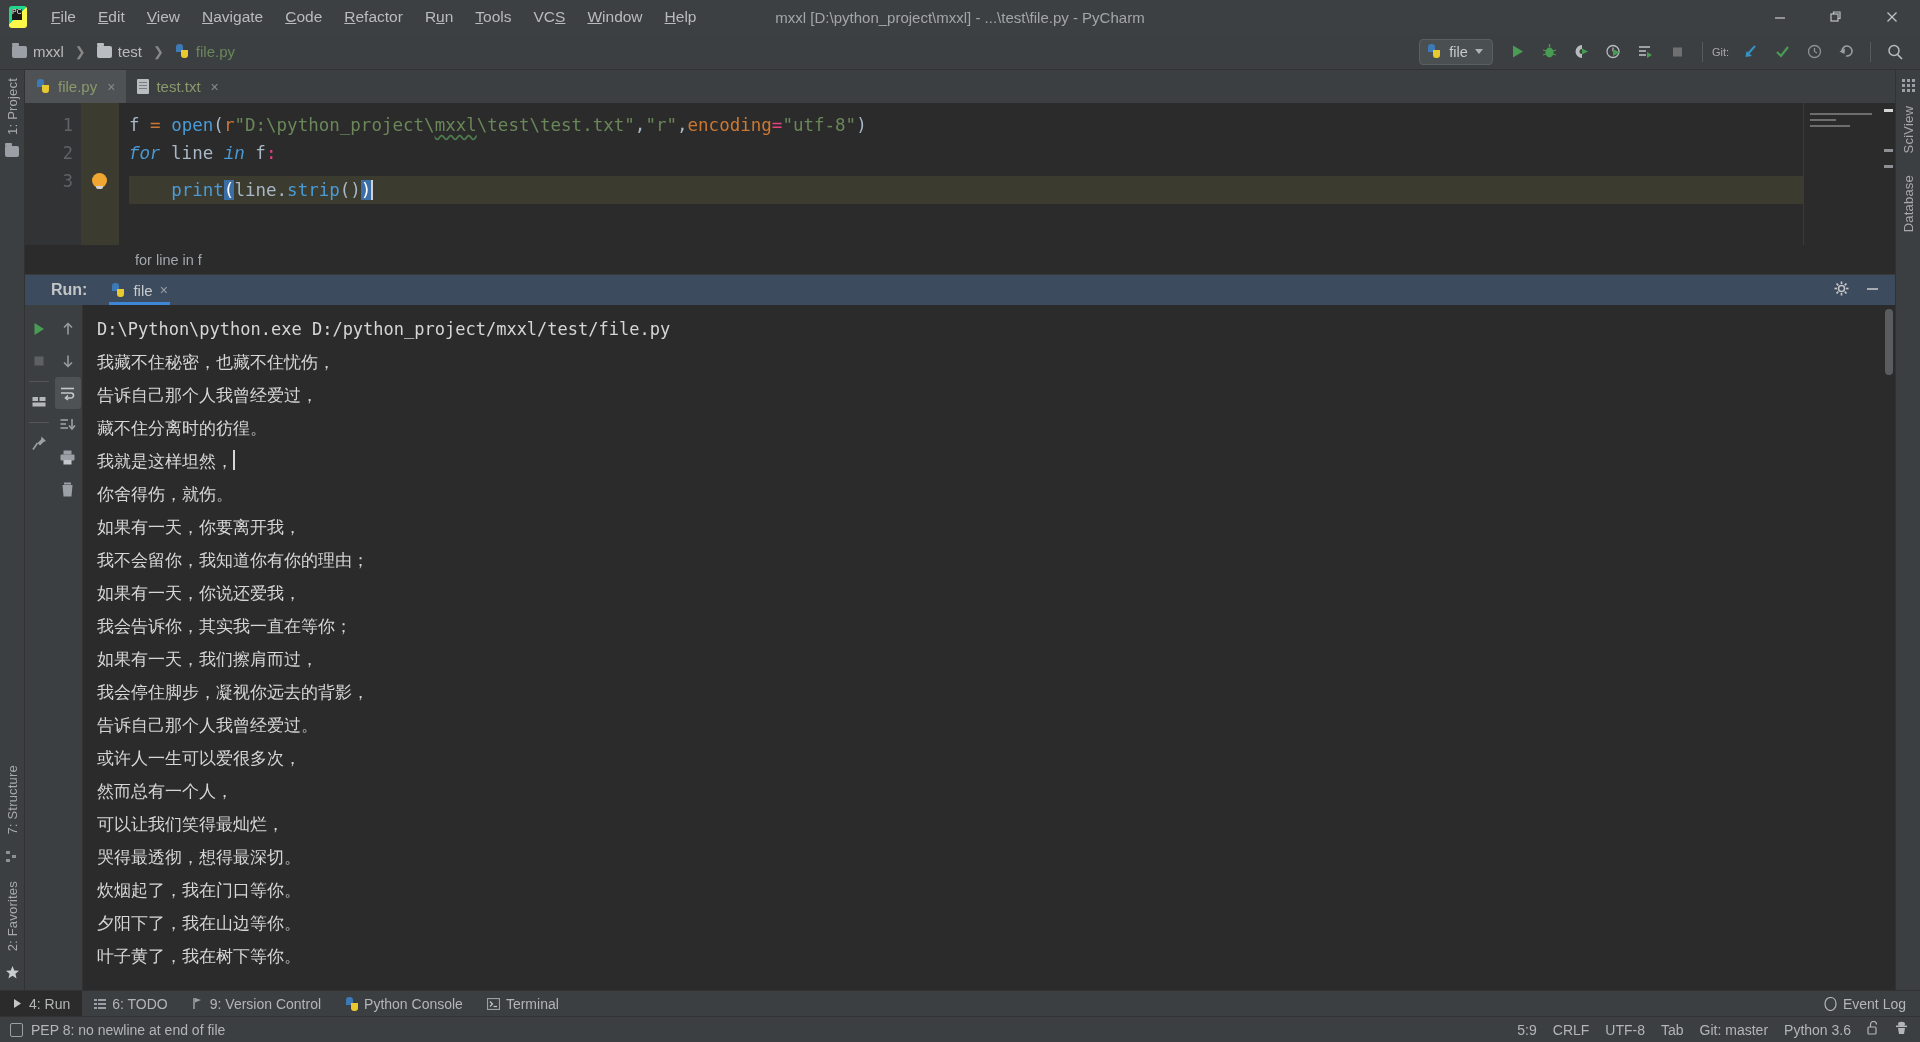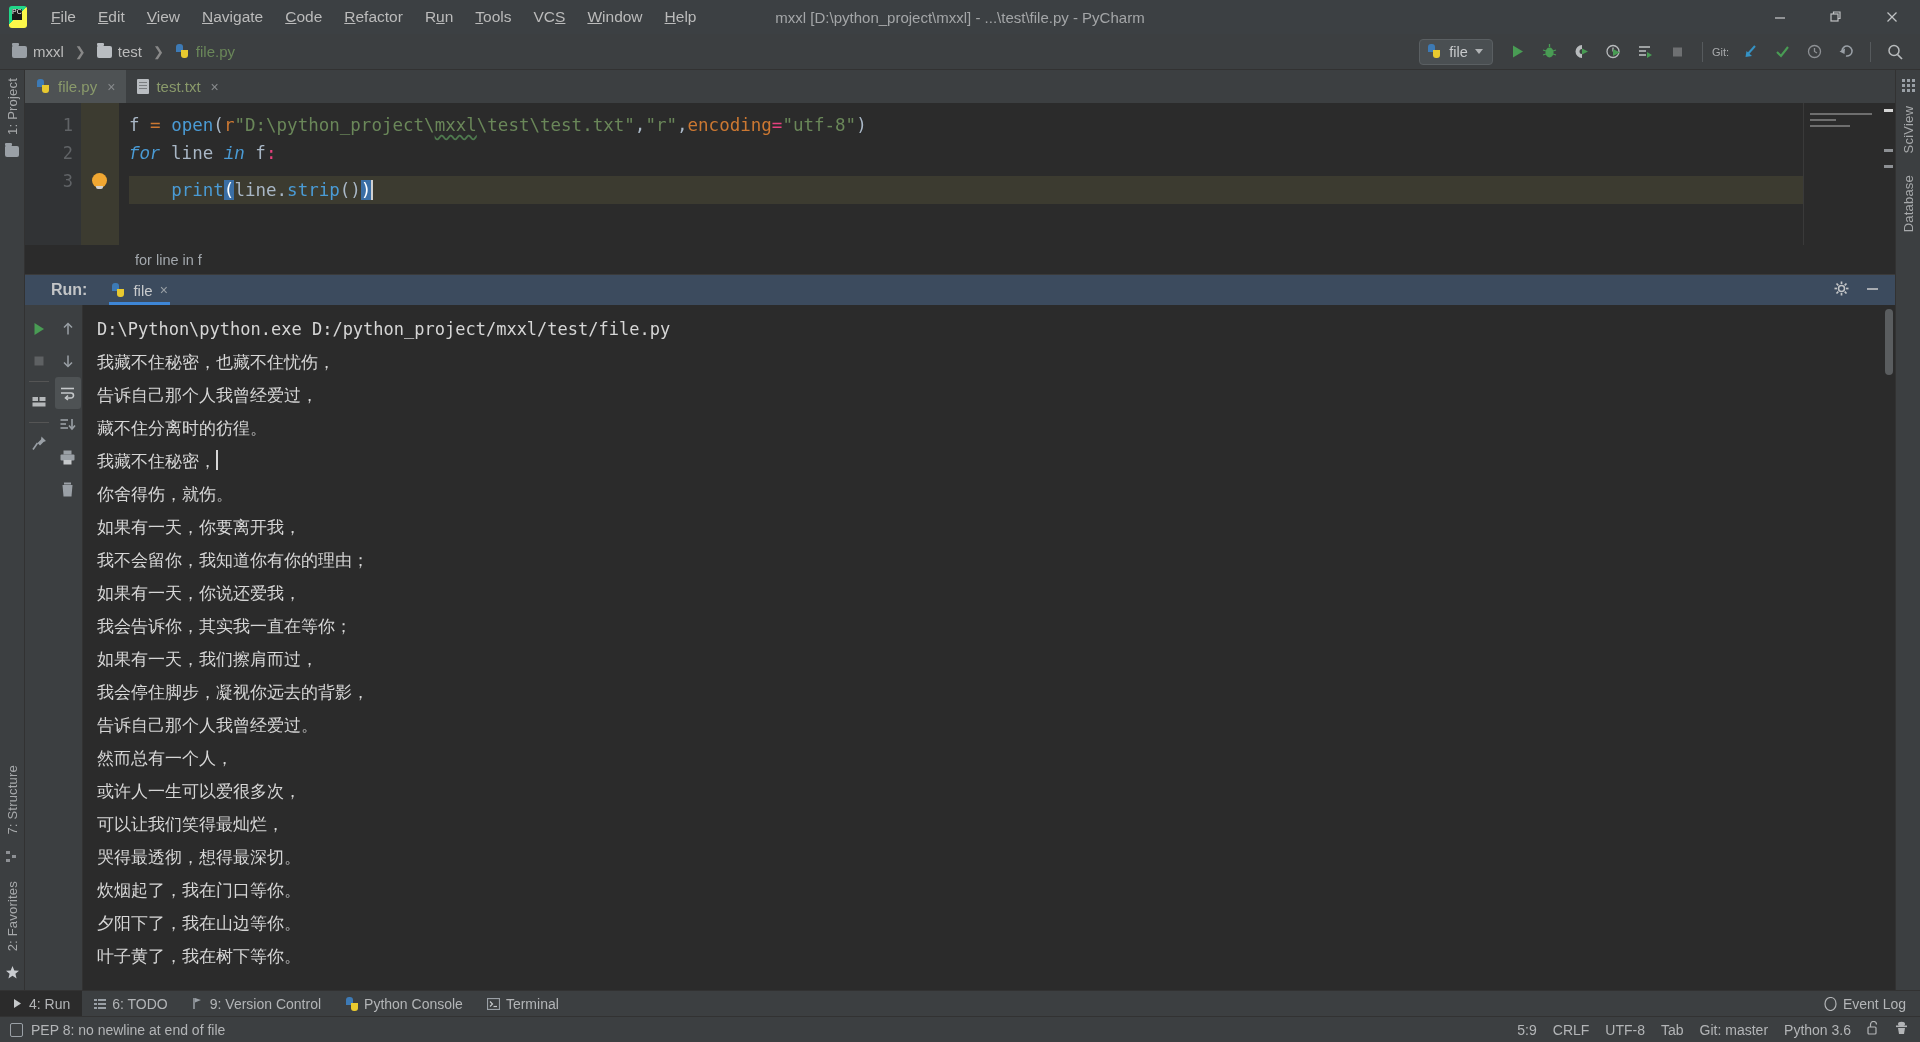--- a/index.html
+++ b/index.html
@@ -465,31 +465,31 @@
                 <path d="M3.5 4 H13.5 L12.5 15.5 H4.5 Z" fill="#9aa0a6"></path>
               </svg>
             </div>
           </div>
 
           <div class="console">
             <div class="cline path">D:\Python\python.exe D:/python_project/mxxl/test/file.py</div>
             <div class="cline cjk">我藏不住秘密，也藏不住忧伤，</div>
             <div class="cline cjk">告诉自己那个人我曾经爱过，</div>
             <div class="cline cjk">藏不住分离时的彷徨。</div>
-            <div class="cline cjk"><span>我藏不住秘密，</span><span class="ccaret"></span></div>
+            <div class="cline cjk"><span>我就是这样坦然，</span><span class="ccaret"></span></div>
             <div class="cline cjk">你舍得伤，就伤。</div>
             <div class="cline cjk">如果有一天，你要离开我，</div>
             <div class="cline cjk">我不会留你，我知道你有你的理由；</div>
             <div class="cline cjk">如果有一天，你说还爱我，</div>
             <div class="cline cjk">我会告诉你，其实我一直在等你；</div>
             <div class="cline cjk">如果有一天，我们擦肩而过，</div>
             <div class="cline cjk">我会停住脚步，凝视你远去的背影，</div>
             <div class="cline cjk">告诉自己那个人我曾经爱过。</div>
+            <div class="cline cjk">或许人一生可以爱很多次，</div>
             <div class="cline cjk">然而总有一个人，</div>
-            <div class="cline cjk">或许人一生可以爱很多次，</div>
             <div class="cline cjk">可以让我们笑得最灿烂，</div>
             <div class="cline cjk">哭得最透彻，想得最深切。</div>
             <div class="cline cjk">炊烟起了，我在门口等你。</div>
             <div class="cline cjk">夕阳下了，我在山边等你。</div>
             <div class="cline cjk">叶子黄了，我在树下等你。</div>
           </div>
           <div class="cscroll">
             <div class="thumb"></div>
           </div>
         </div>

